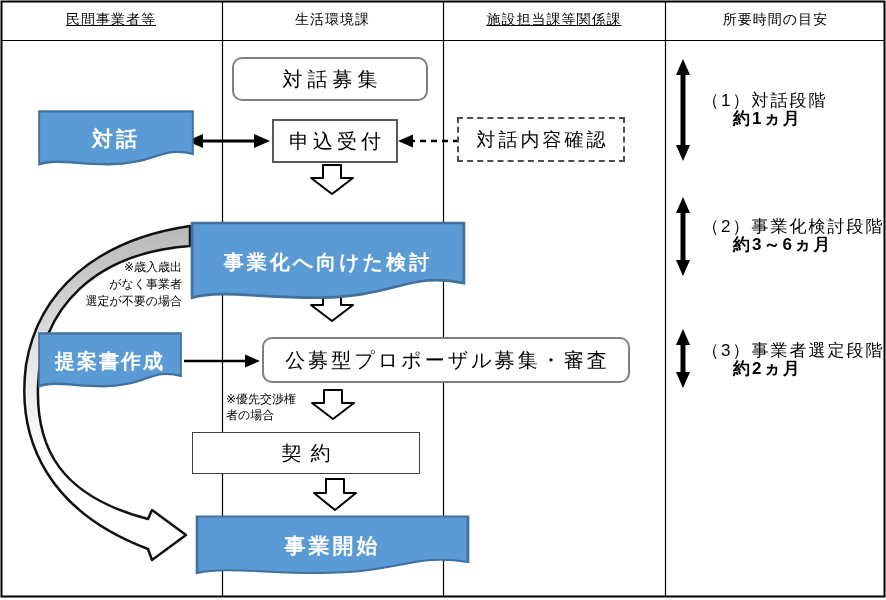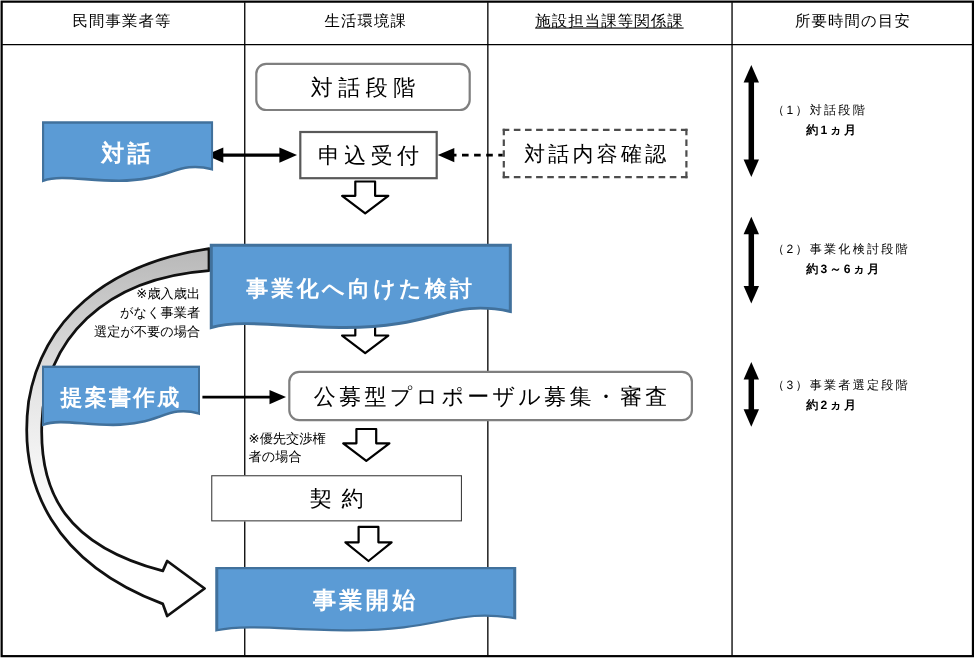--- a/index.html
+++ b/index.html
@@ -20,21 +20,21 @@
   .plain   { border:2px solid #595959; }
   .dashed  { border:2px dashed #4d4d4d; }
   .waveBox { position:absolute; z-index:3; }
   .waveBox svg { position:absolute; left:0; top:0; width:100%; height:100%; }
   .wlbl {
     position:absolute; left:0; top:0; width:100%; height:100%;
     display:flex; align-items:center; justify-content:center;
     color:#fff; font-weight:bold; font-size:21px; letter-spacing:3px; white-space:nowrap;
   }
   .note { position:absolute; z-index:3; font-size:12px; line-height:17px; color:#000; }
-  .tl-item { position:absolute; z-index:2; font-size:11px; letter-spacing:2px; line-height:18px; white-space:nowrap; }
+  .tl-item { position:absolute; z-index:2; font-size:17px; letter-spacing:2px; line-height:18px; white-space:nowrap; }
   .tl-dur { padding-left:31px;font-weight:bold; }
 </style>
 </head>
 <body>
 
 <div id="canvas">
 
   <svg id="overlay" width="886" height="600">
     <defs>
       <linearGradient id="bandGrad" gradientUnits="userSpaceOnUse" x1="0" y1="226" x2="0" y2="470">
@@ -90,34 +90,34 @@
       <polygon points="683,197 676,213 690,213" fill="#000"></polygon>
       <polygon points="683,276 676,260 690,260" fill="#000"></polygon>
     </g>
     <g>
       <line x1="683" y1="343" x2="683" y2="374" stroke="#000" stroke-width="5"></line>
       <polygon points="683,329 676,345 690,345" fill="#000"></polygon>
       <polygon points="683,388 676,372 690,372" fill="#000"></polygon>
     </g>
   </svg>
 
-  <div class="hdr-cell" style="left:0;width:222px;">
+  <div class="hdr-cell" style="left:0;width:222px;text-decoration:underline;">
       <span>民間事業者等</span>
     </div>
   <div class="hdr-cell" style="left:222px;width:221px;">
       <span>生活環境課</span>
     </div>
   <div class="hdr-cell" style="left:443px;width:222px;text-decoration:underline;">
       <span>施設担当課等関係課</span>
     </div>
   <div class="hdr-cell" style="left:665px;width:221px;">
       <span>所要時間の目安</span>
     </div>
 
-  <div class="box rounded" style="left:232px;top:57px;width:196px;height:44px;letter-spacing:5px;padding-left:5px;">対話段階</div>
+  <div class="box rounded" style="left:232px;top:57px;width:196px;height:44px;letter-spacing:5px;padding-left:5px;">対話募集</div>
 
   <div class="box plain" style="left:272px;top:119px;width:126px;height:44px;letter-spacing:4px;padding-left:4px;">申込受付</div>
 
   <div class="waveBox" style="left:38px;top:110px;width:156px;height:58px;">
     <svg viewBox="0 0 200 62" preserveAspectRatio="none">
       <path d="M1.5,1.5 H198.5 V47 C158,38 150,58 90,58 C50,58 22,52 1.5,58 Z" fill="#5b9bd5" stroke="#41719c" stroke-width="2.5"></path>
     </svg>
     <span class="wlbl" style="padding-bottom:8px;">対話</span>
   </div>
 

